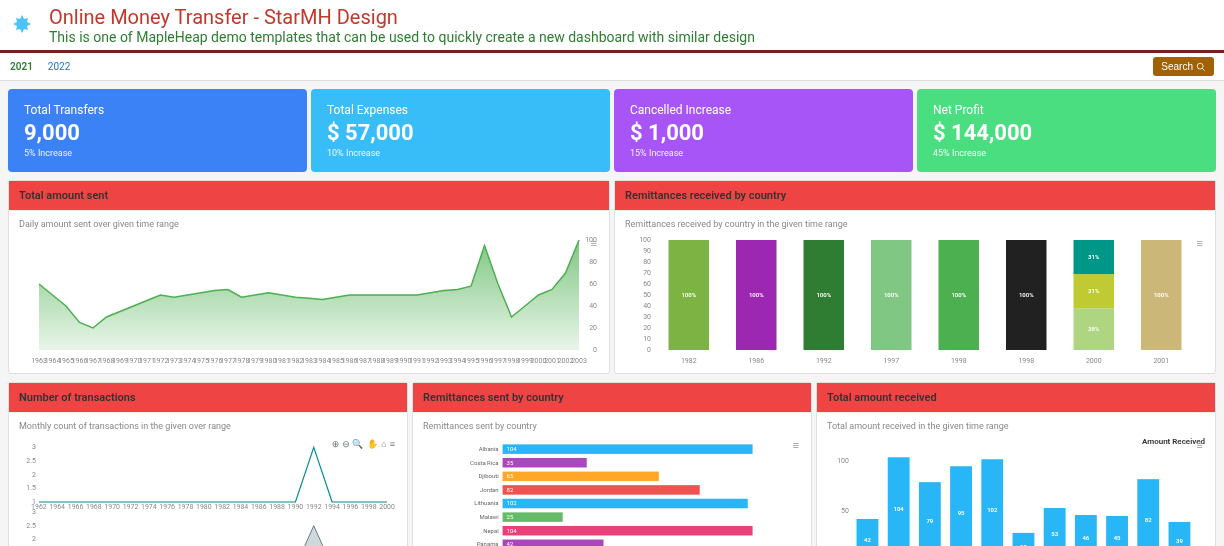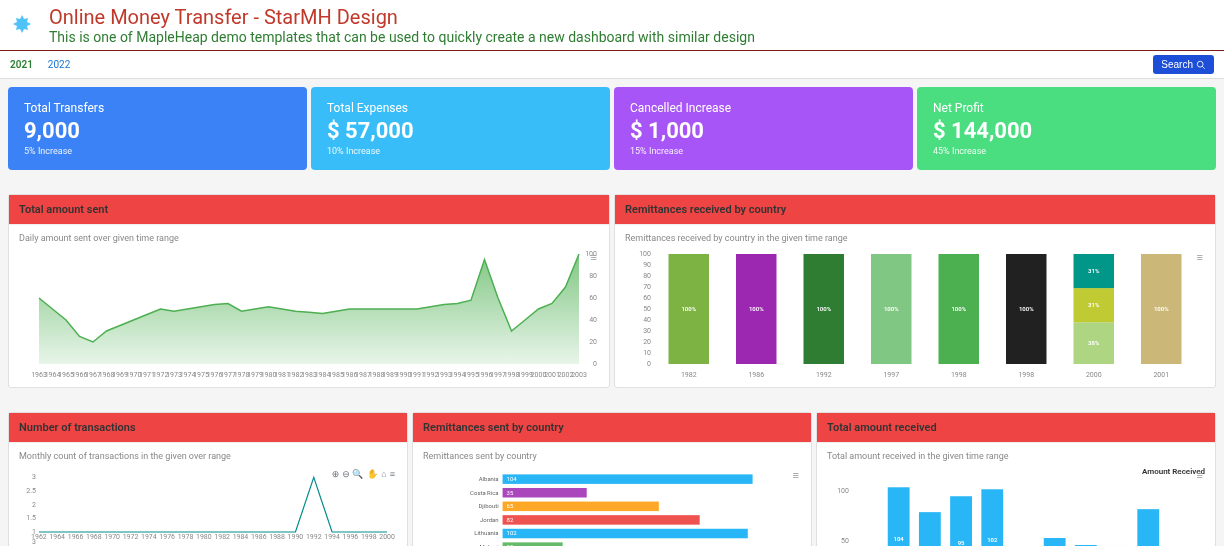--- a/index.html
+++ b/index.html
@@ -1,26 +1,26 @@
 <!DOCTYPE html>
 <html><head>
 <meta charset="utf-8">
 <style>
 *{box-sizing:border-box;margin:0;padding:0}
 body{font-family:-apple-system,BlinkMacSystemFont,"Segoe UI",Roboto,Arial,sans-serif;font-size:11px;background:#f5f5f5;color:#333}
-.header{background:#fff;border-bottom:1px solid #7f1d1d;padding:5px 10px;display:flex;align-items:center}
+.header{background:#fff;border-bottom:3px solid #7f1d1d;padding:5px 10px;display:flex;align-items:center}
 .logo{width:24px;height:24px;margin-right:15px}
 .title-block h1{font-size:20px;font-weight:400;color:#c0392b}
 .title-block p{font-size:14px;color:#2e7d32}
 .tabs-bar{background:#fff;border-bottom:1px solid #ddd;padding:4px 10px;display:flex;align-items:center}
 .tab{font-size:10px;color:#1976d2;margin-right:15px;cursor:pointer}
 .tab.active{color:#2e7d32;font-weight:600}
-.search-btn{margin-left:auto;background:#1d4ed8;color:#fff;border:none;padding:4px 8px;font-size:10px;border-radius:3px;cursor:pointer;display:flex;align-items:center;gap:3px}
+.search-btn{margin-left:auto;background:#a16207;color:#fff;border:none;padding:4px 8px;font-size:10px;border-radius:3px;cursor:pointer;display:flex;align-items:center;gap:3px}
 .content{padding:8px}
-.row{display:flex;gap:4px;margin-bottom:24px}
+.row{display:flex;gap:4px;margin-bottom:8px}
 .kpi{flex:1;border-radius:4px;padding:14px 16px;color:#fff}
 .kpi-blue{background:#3b82f6}
 .kpi-lblue{background:#38bdf8}
 .kpi-purple{background:#a855f7}
 .kpi-green{background:#4ade80}
 .kpi .label{font-size:12px;margin-bottom:3px}
 .kpi .value{font-size:22px;font-weight:700;margin-bottom:3px}
 .kpi .delta{font-size:9px;opacity:0.9}
 .card{flex:1;background:#fff;border:1px solid #e0e0e0;border-radius:3px}
 .card-header{padding:8px 10px;font-size:11px;font-weight:600;background:#ef4444;border-bottom:1px solid #eee}

